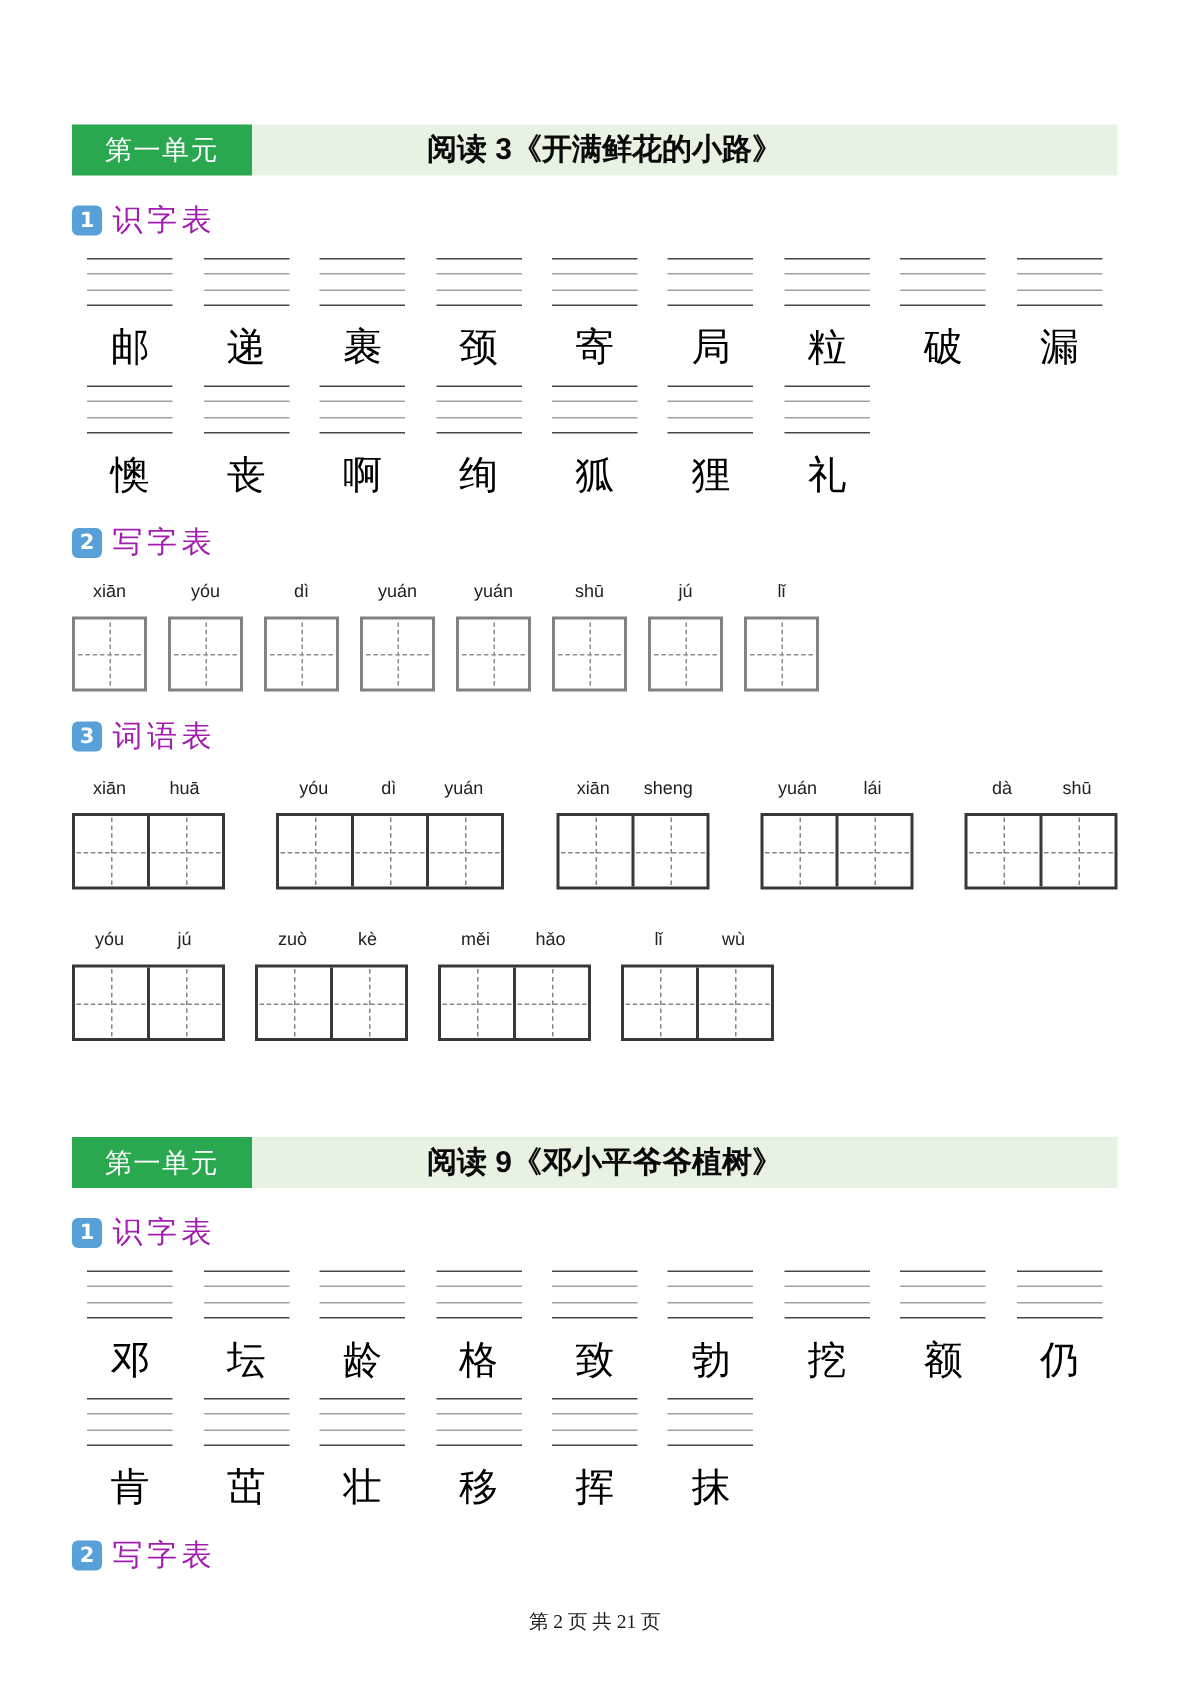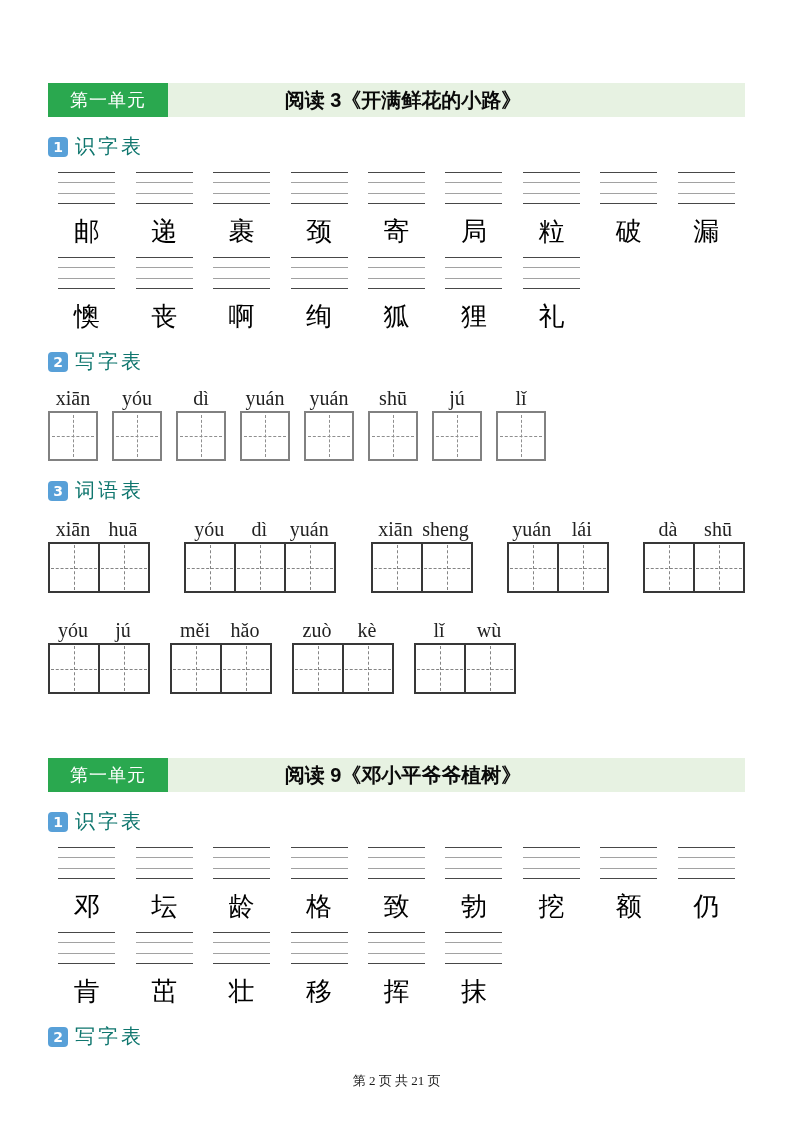--- a/index.html
+++ b/index.html
@@ -14,33 +14,33 @@
               padding:0 22px;background:#2aa84f;color:#ffffff;font-weight:normal;font-size:18px;
               letter-spacing:1px;}
   .unit-title{height:34px;line-height:34px;text-align:center;font-weight:bold;font-size:20px;
               color:#0a0a0a;margin-left:13px;}
 
   
   .section-label{display:flex;align-items:center;gap:7px;margin:16px 0 12px 0;}
   .section-num{width:20px;height:20px;border-radius:4px;background:#58a0d8;color:#fff;
                display:flex;align-items:center;justify-content:center;
                font:bold 14px "DejaVu Sans",sans-serif;}
-  .section-text{font-family:"Liberation Serif",serif;font-size:20px;letter-spacing:3px;color:#0f766e;}
+  .section-text{font-family:"Liberation Serif",serif;font-size:20px;letter-spacing:3px;color:#a21caf;}
 
   
   .char-row{display:grid;grid-template-columns:repeat(9,1fr);margin-bottom:10px;}
   .char-col{display:flex;flex-direction:column;align-items:center;}
   .fourline{width:57px;height:32px;display:flex;flex-direction:column;
             justify-content:space-between;margin-bottom:13px;}
   .fl-line{height:0;border-top:1.7px solid #474747;}
   .fl-line.gray{border-top-color:#a2a2a2;}
   .char-glyph{font-family:"Liberation Serif",serif;font-size:26px;line-height:30px;color:#000;}
 
   
-  .pinyin{font-family:Liberation Serif, serif;font-size:20px;color:#222;}
+  .pinyin{font-family:Liberation Sans, sans-serif;font-size:12px;color:#222;}
 
   
   .write-row{display:flex;gap:14px;margin:10px 0 4px 0;}
   .write-item{width:50px;display:flex;flex-direction:column;align-items:center;}
   .write-item .pinyin{height:21px;margin-bottom:3px;}
   .tzg{position:relative;width:50px;height:50px;box-sizing:border-box;
        border:2px solid #818181;background:#fff;}
   .tzg::before{content:"";position:absolute;left:2px;right:2px;top:50%;
                border-top:1.5px dashed #8f8f8f;}
   .tzg::after{content:"";position:absolute;top:2px;bottom:2px;left:50%;
@@ -329,32 +329,32 @@
               <div class="pinyin">yóu</div>
               <div class="pinyin">jú</div>
             </div>
             <div class="word-box">
               <div class="word-cell"></div>
               <div class="word-cell"></div>
             </div>
           </div>
           <div class="word-group">
             <div class="word-pinyin-row">
+              <div class="pinyin">zuò</div>
+              <div class="pinyin">kè</div>
+            </div>
+            <div class="word-box">
+              <div class="word-cell"></div>
+              <div class="word-cell"></div>
+            </div>
+          </div>
+          <div class="word-group">
+            <div class="word-pinyin-row">
               <div class="pinyin">měi</div>
               <div class="pinyin">hǎo</div>
-            </div>
-            <div class="word-box">
-              <div class="word-cell"></div>
-              <div class="word-cell"></div>
-            </div>
-          </div>
-          <div class="word-group">
-            <div class="word-pinyin-row">
-              <div class="pinyin">zuò</div>
-              <div class="pinyin">kè</div>
             </div>
             <div class="word-box">
               <div class="word-cell"></div>
               <div class="word-cell"></div>
             </div>
           </div>
           <div class="word-group">
             <div class="word-pinyin-row">
               <div class="pinyin">lǐ</div>
               <div class="pinyin">wù</div>

